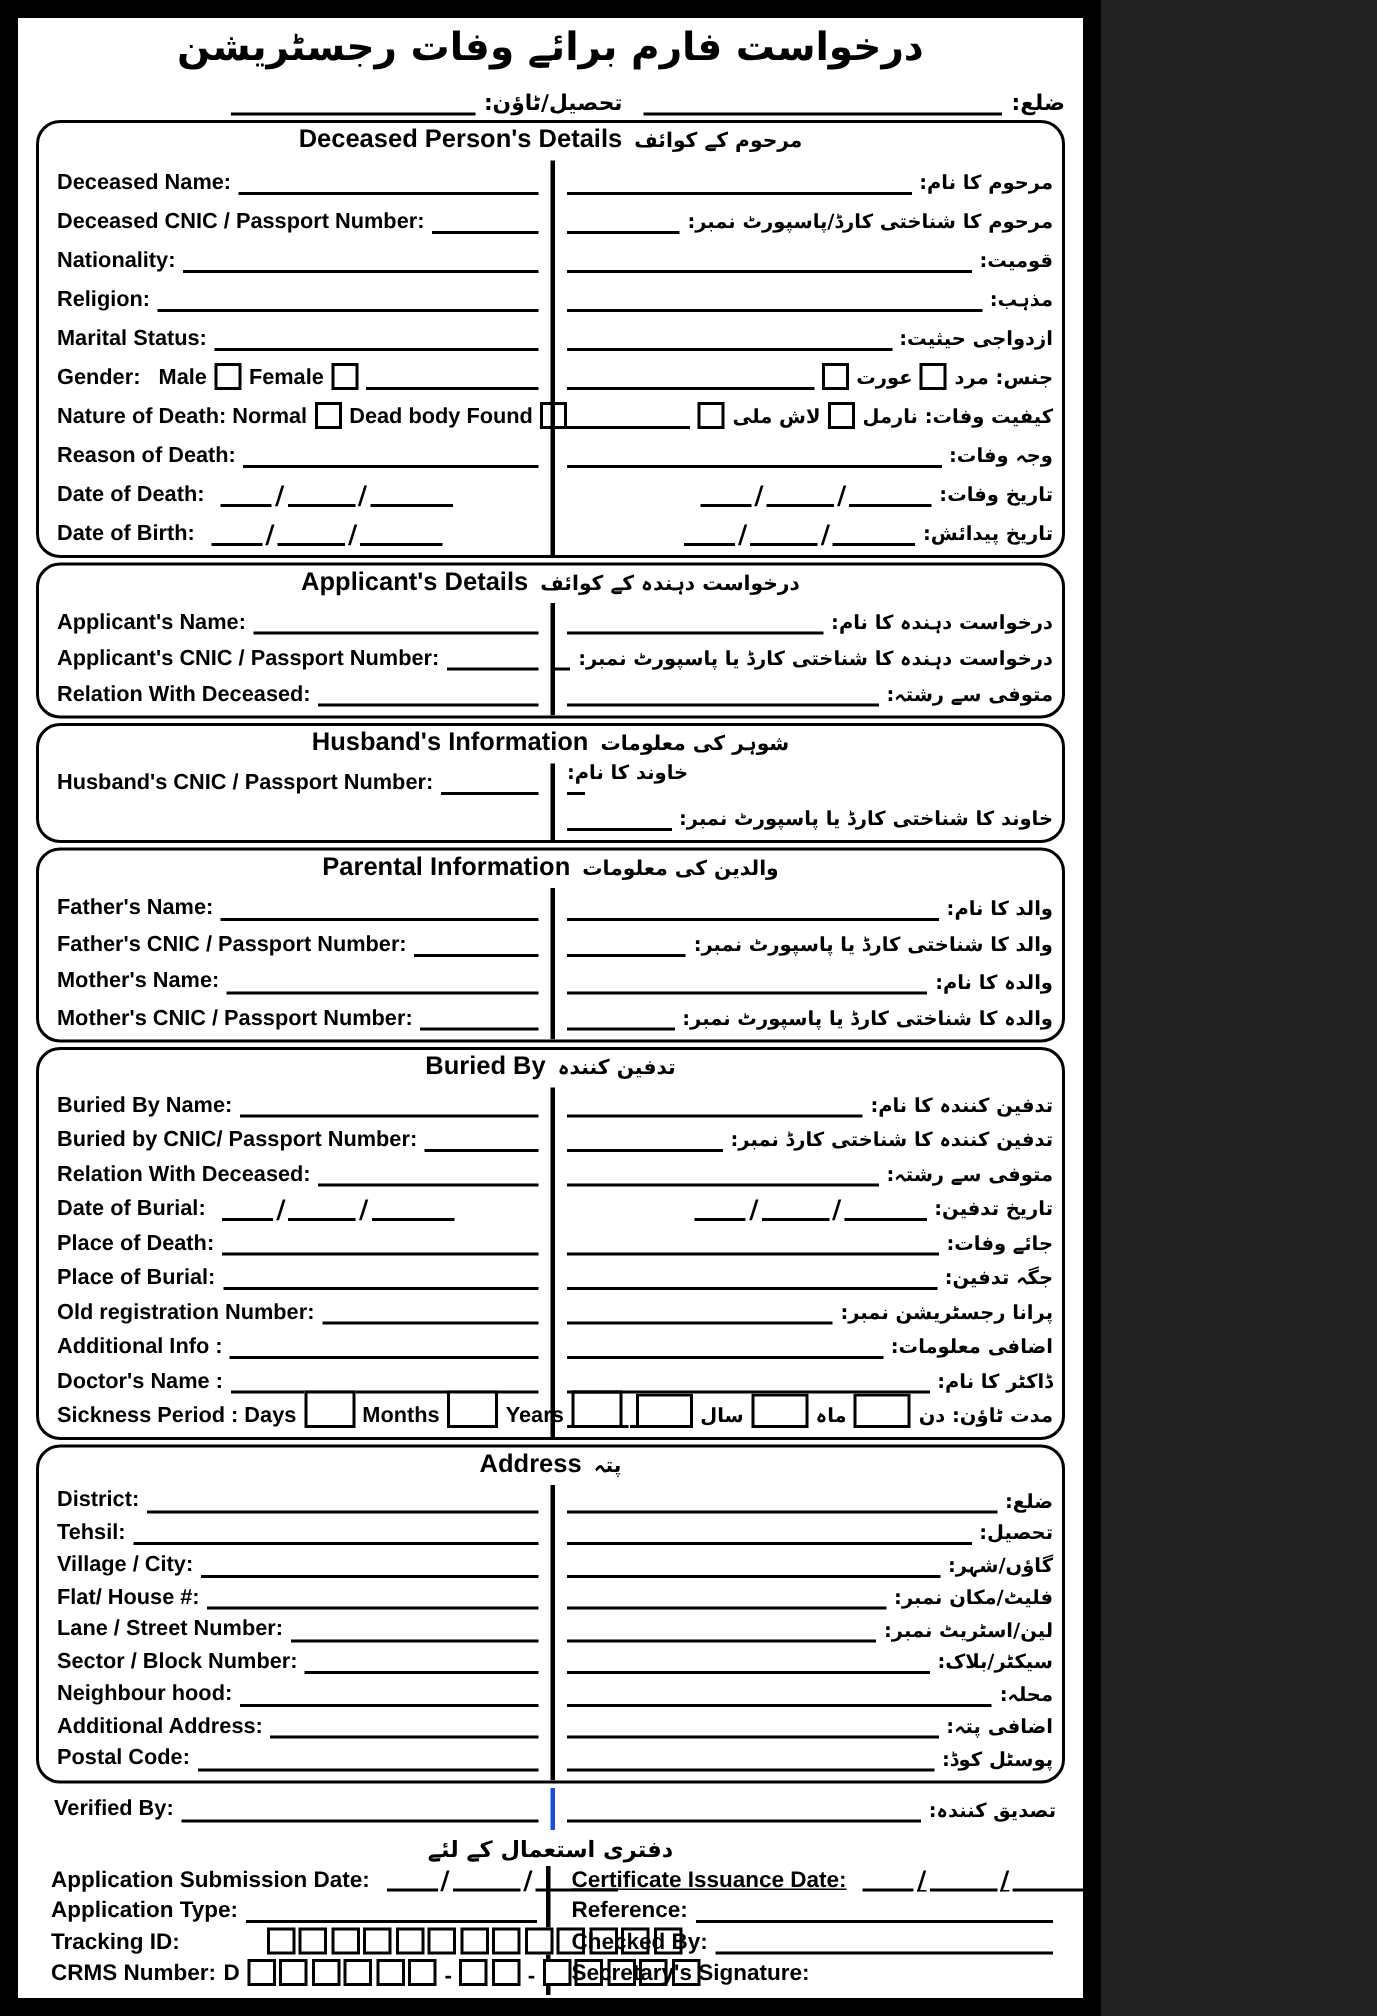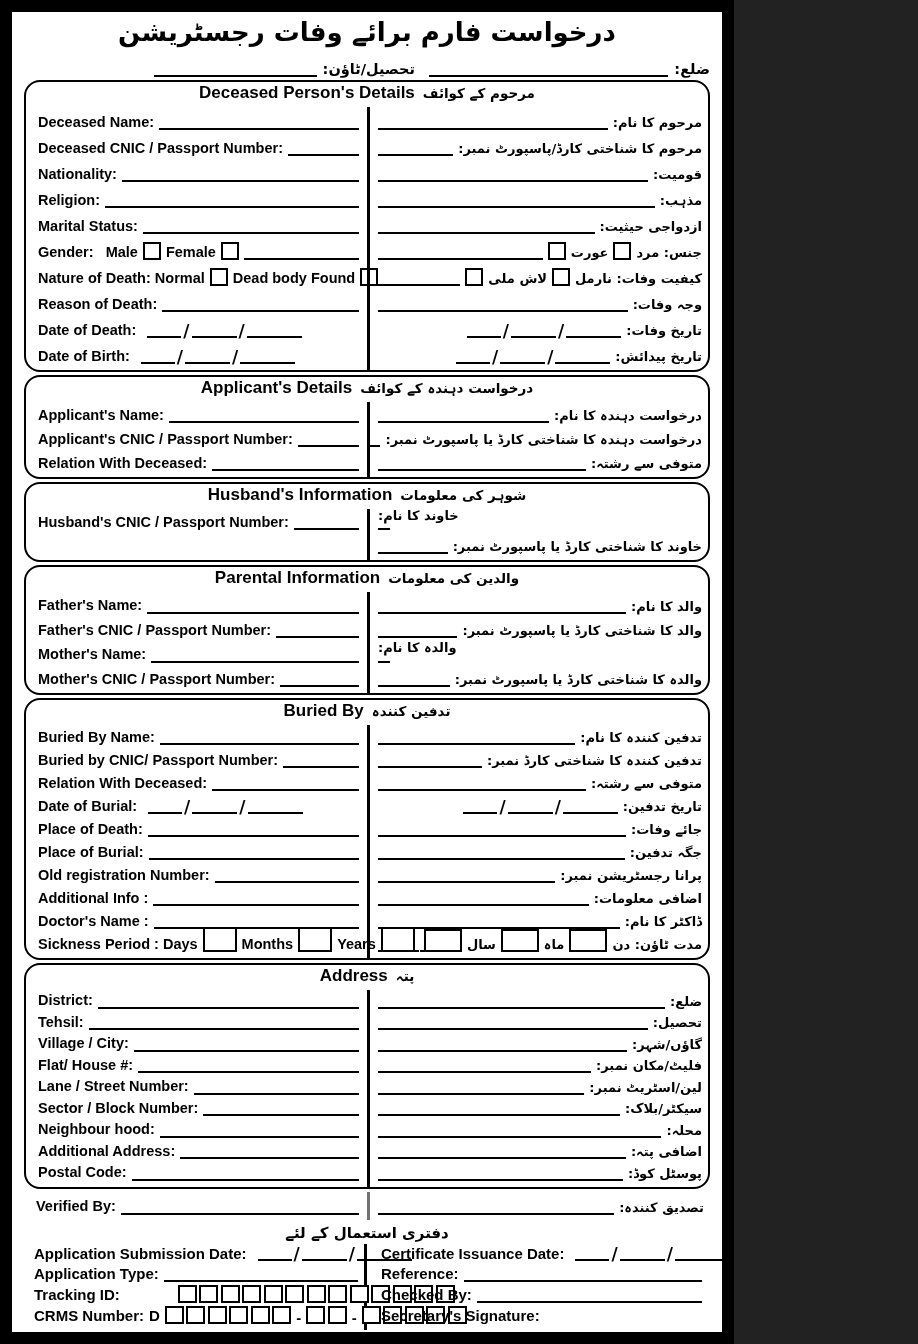--- a/index.html
+++ b/index.html
@@ -35,21 +35,21 @@
   .cb{width:14px;height:14px;border:2.2px solid #000;flex:none;background:#fff;}
   .bb{width:30px;height:21px;border:2.2px solid #000;flex:none;background:#fff;}
   .col-r .bb{width:34px;height:19px;}
   .dgrp{display:flex;direction:ltr;align-items:flex-end;margin-left:6px;}
   .du{border-bottom:2px solid #000;height:2px;}
   .dsl{font-weight:bold;font-size:17px;line-height:13px;padding:0 2px;font-family:"DejaVu Sans",sans-serif;}
   
   .vrow{display:flex;height:28px;margin-top:1px;}
   .vcol{width:50%;box-sizing:border-box;display:flex;flex-direction:column;}
   .vcol-l{padding:0 8px 0 12px;}
-  .vcol-r{direction:rtl;border-left:3px solid #737373;padding:0 6px 0 8px;}
+  .vcol-r{direction:rtl;border-left:3px solid #1d4ed8;padding:0 6px 0 8px;}
   
   .otitle{text-align:center;font-size:15px;height:24px;line-height:26px;}
   .office{display:flex;}
   .ocol{width:50%;box-sizing:border-box;display:flex;flex-direction:column;}
   .ocol-l{padding:0 6px 3px 10px;border-right:3px solid #000;}
   .ocol-r{padding:0 8px 3px 14px;}
   .ocol .frow{height:20.8px;align-items:flex-end;}
   .olbl{font-weight:bold;font-size:15px;white-space:nowrap;line-height:1.05;}
   .obx{display:flex;gap:2.5px;direction:ltr;align-items:flex-end;}
   .dbx{width:19px;height:18px;border:2px solid #000;box-sizing:border-box;background:#fff;flex:none;}
@@ -289,21 +289,21 @@
           </div>
           <div class="col col-r">
             <div class="frow" style="height: 24.5px;">
               <span class="lbl">والد کا نام:</span>
               <span class="line" style="flex-grow: 1;"></span>
             </div>
             <div class="frow" style="height: 24.5px;">
               <span class="lbl">والد کا شناختی کارڈ یا پاسپورٹ نمبر:</span>
               <span class="line" style="flex-grow: 1;"></span>
             </div>
-            <div class="frow" style="height: 24.5px; flex-direction: column;">
+            <div class="frow" style="height: 24.5px;">
               <span class="lbl">والدہ کا نام:</span>
               <span class="line" style="flex-grow: 1;"></span>
             </div>
             <div class="frow" style="height: 24.5px;">
               <span class="lbl">والدہ کا شناختی کارڈ یا پاسپورٹ نمبر:</span>
               <span class="line" style="flex-grow: 1;"></span>
             </div>
           </div>
         </div>
       </div>
@@ -579,21 +579,21 @@
           <span class="obx">
             <span class="dbx"></span>
             <span class="dbx"></span>
             <span class="dbx"></span>
             <span class="dbx"></span>
             <span class="dbx"></span>
           </span>
         </div>
       </div>
     <div class="ocol ocol-r" id="office-right">
-        <div class="frow" style="height: 20.8px;">
+        <div class="frow" style="height: 20.8px; text-decoration: underline;">
           <span class="olbl">Certificate Issuance Date:</span>
           <span class="dgrp">
             <span class="du" style="width: 34px;"></span>
             <span class="dsl">/</span>
             <span class="du" style="width: 45px;"></span>
             <span class="dsl">/</span>
             <span class="du" style="width: 55px;"></span>
           </span>
         </div>
         <div class="frow" style="height: 20.8px;">

